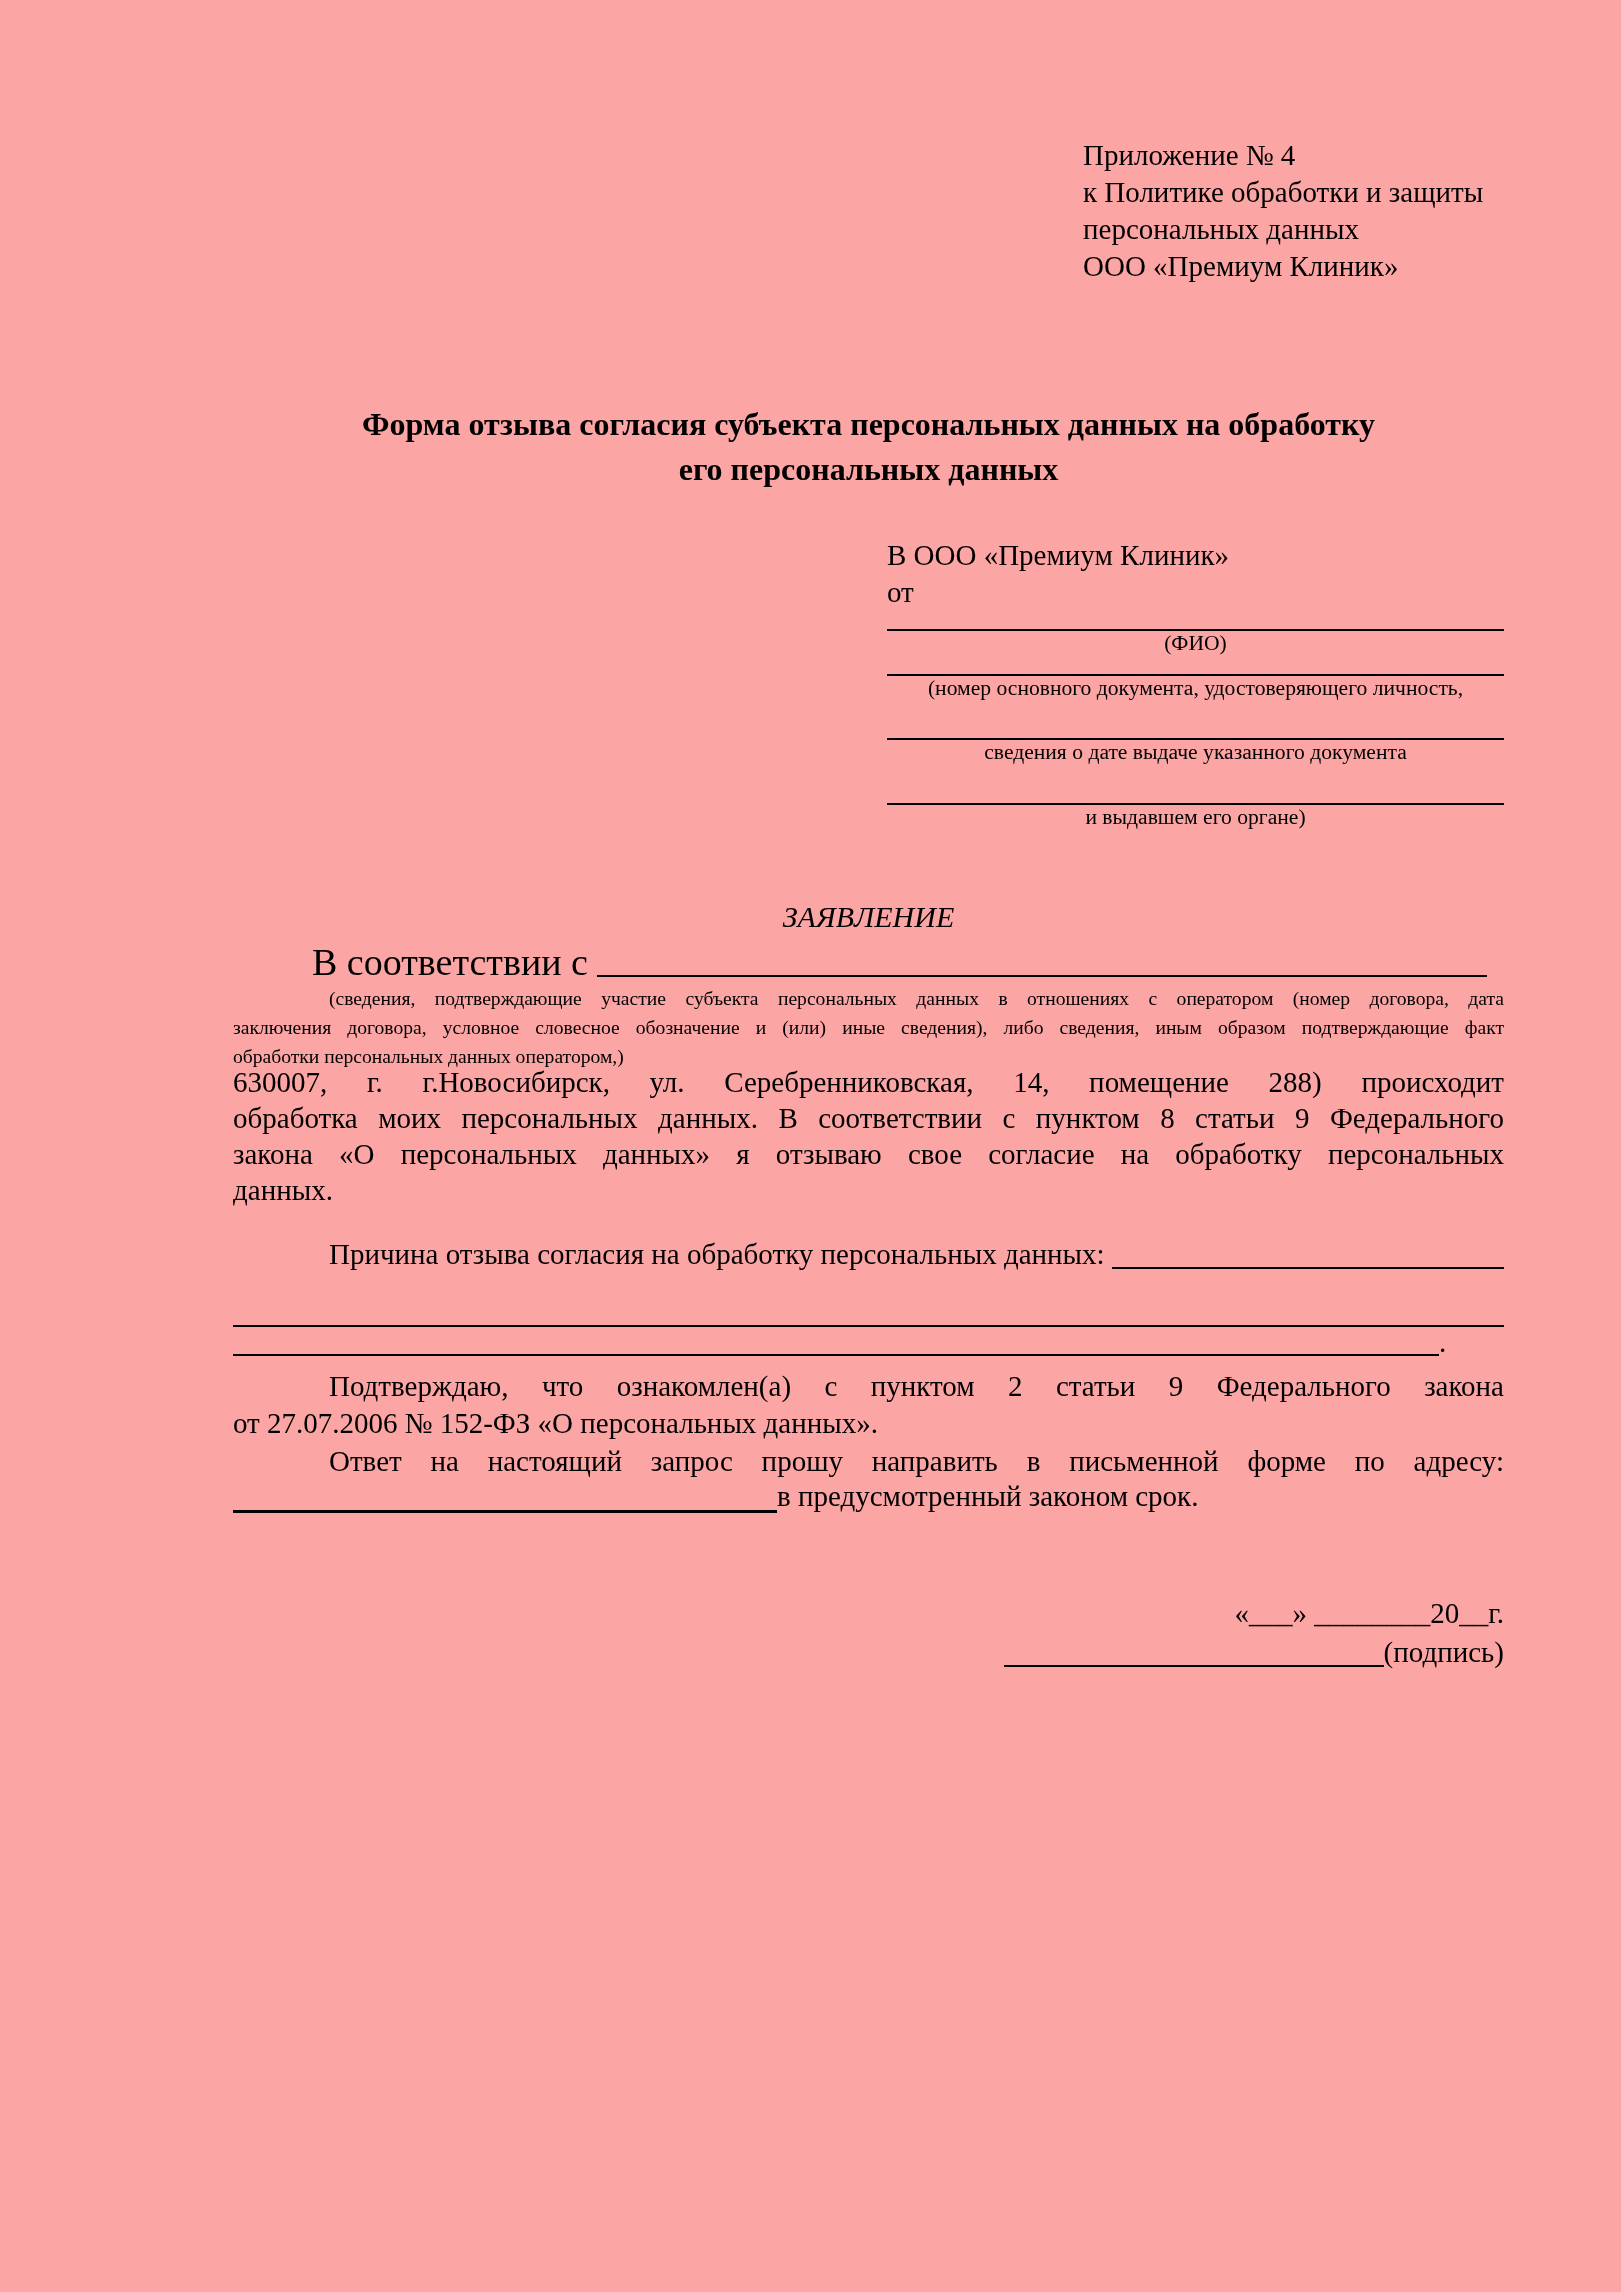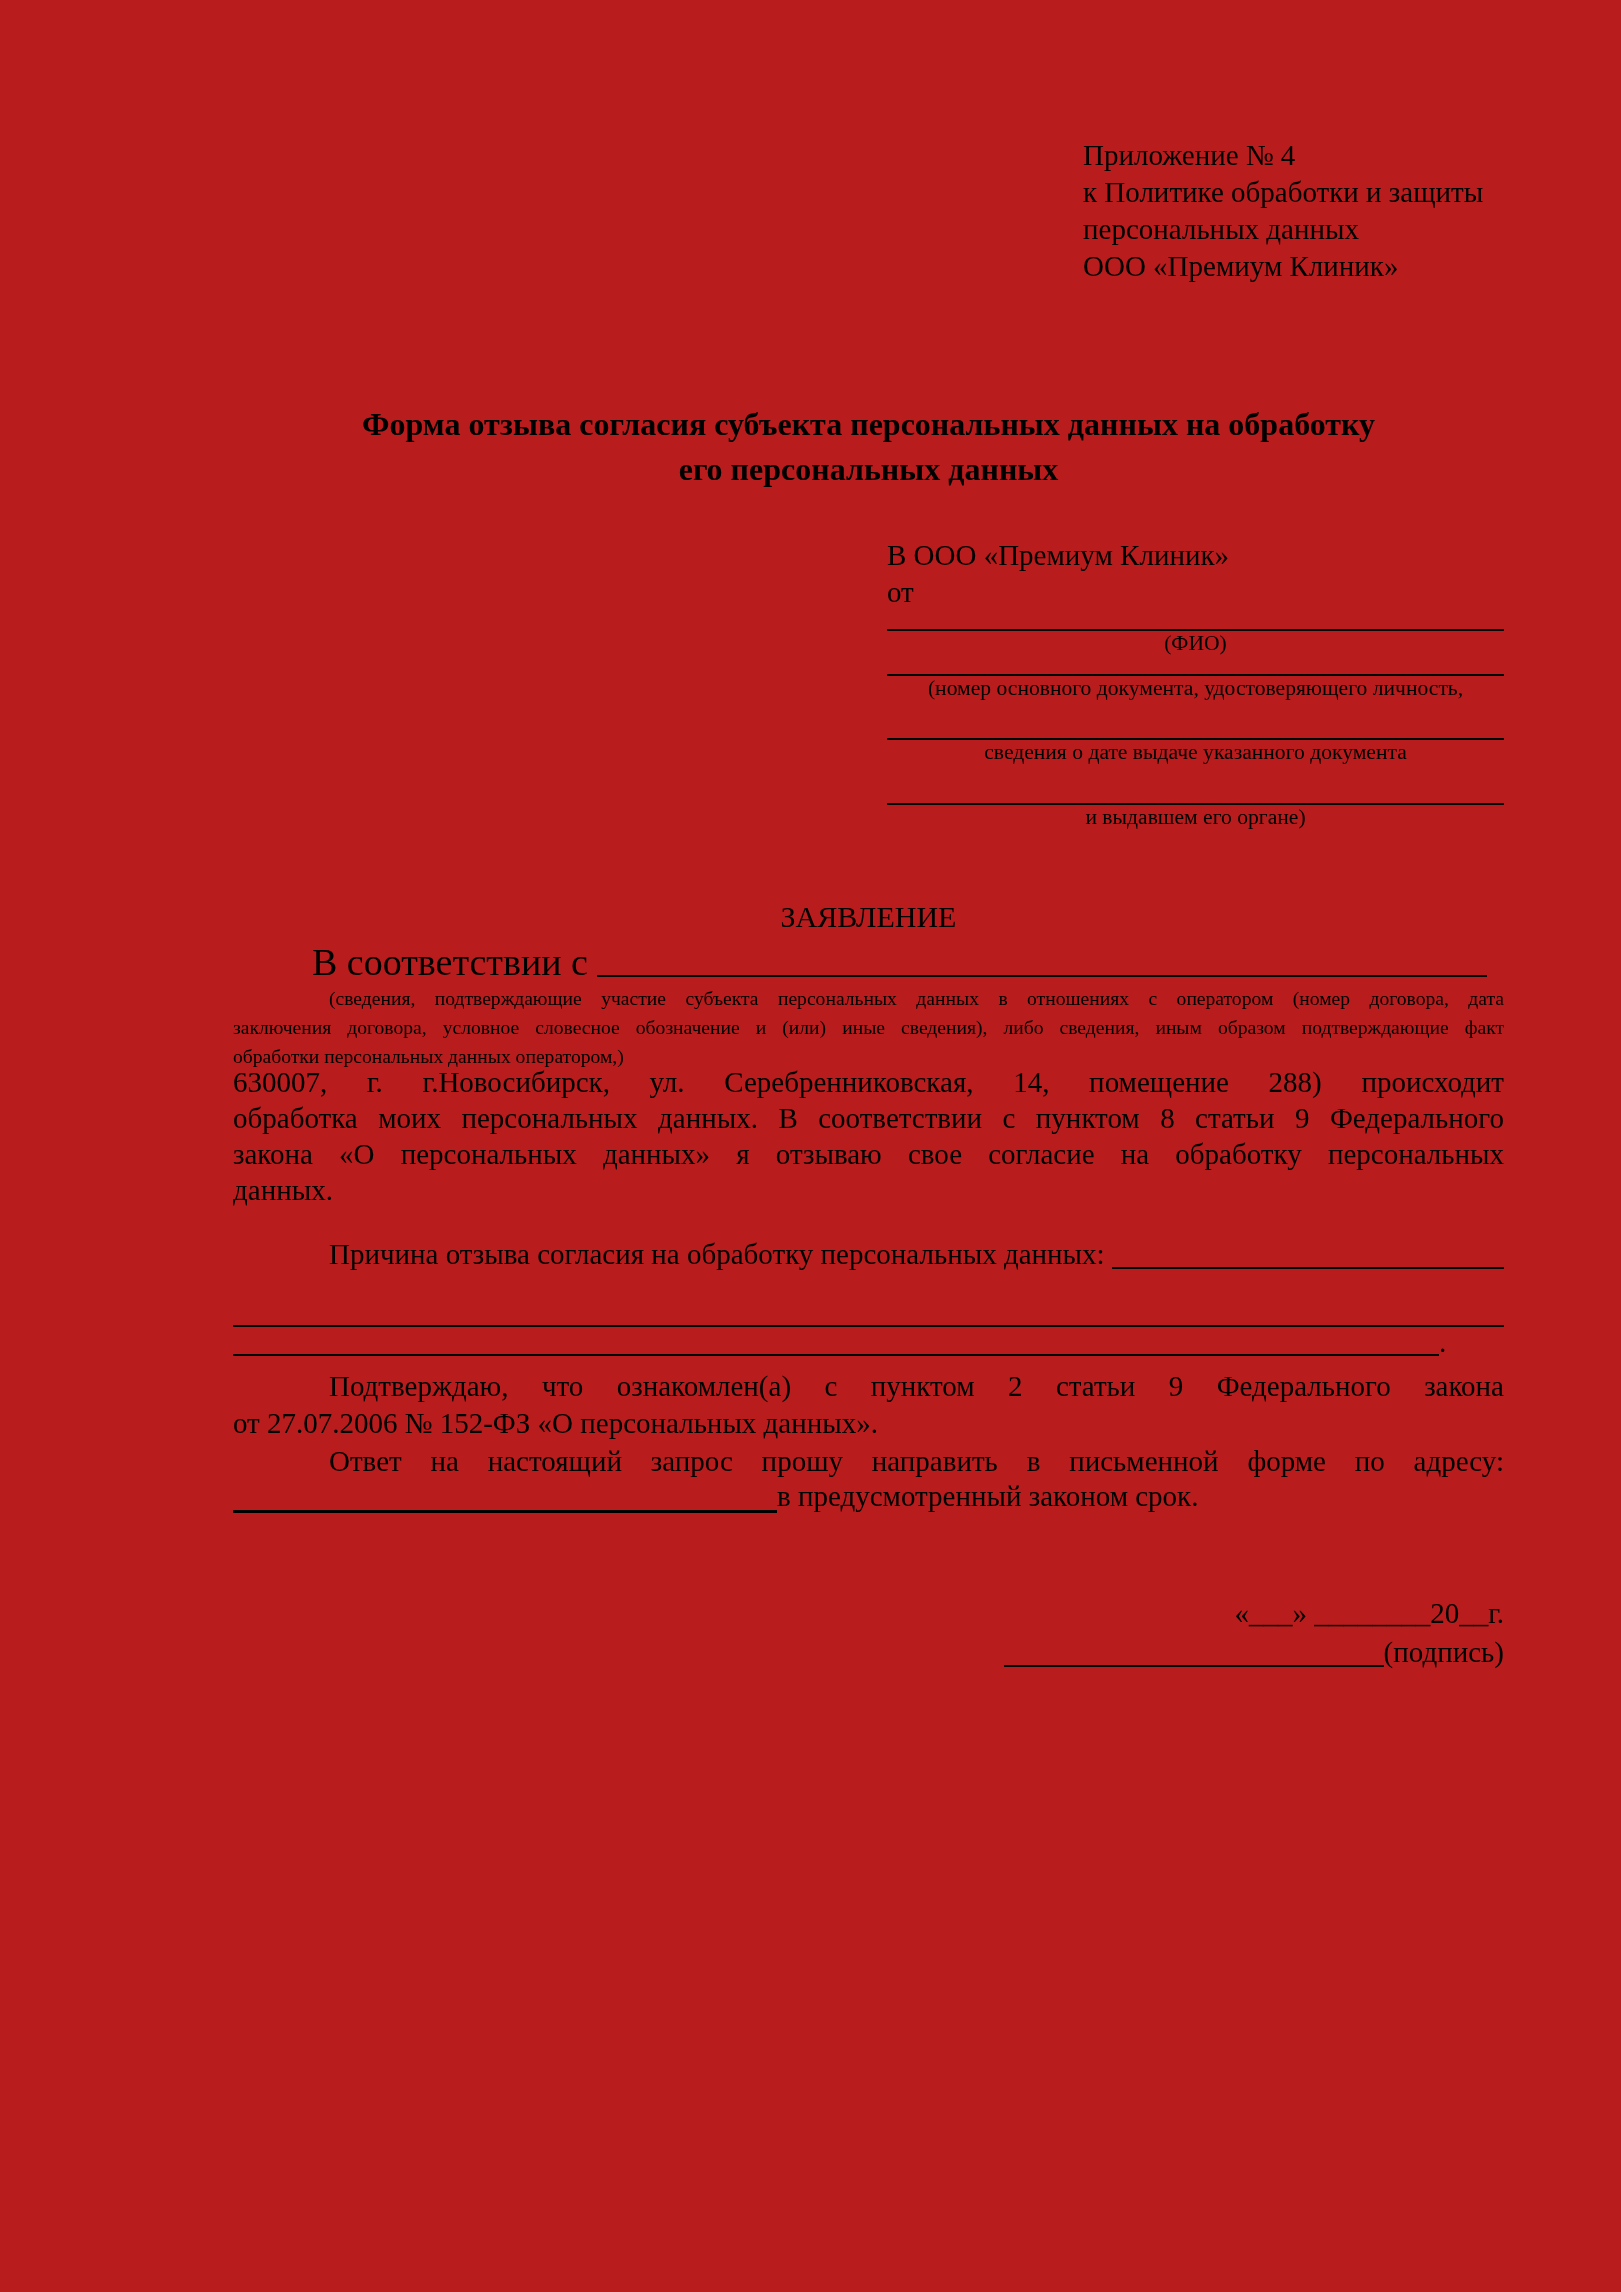--- a/index.html
+++ b/index.html
@@ -1,20 +1,20 @@
 <!DOCTYPE html>
 <html><head>
 <meta charset="utf-8">
 <style>
   html, body { margin: 0; padding: 0; background: #ffffff; }
   .page {
     position: relative;
     width: 1621px;
     height: 2293px;
-    background: #b91c1c;
+    background: #fca5a5;
     color: #000000;
     font-family: "Liberation Serif", "DejaVu Serif", serif;
     overflow: hidden;
   }
   
   .hdr {
     position: absolute; left: 1083px; top: 137px; width: 441px;
     font-size: 29px; line-height: 37px;
   }
   
@@ -30,21 +30,21 @@
   .blank { border-bottom: 2.9px solid #000; }
   .addr .b1 { height: 17.6px; }
   .addr .b2 { height: 17.6px; }
   .addr .b3 { height: 37px; }
   .addr .b4 { height: 37px; }
   .cap {
     font-size: 21.6px; line-height: 25.5px; text-align: center;
   }
   .zay {
     position: absolute; left: 233px; top: 894px; width: 1271px;
-    text-align: center; font-size: 30px; line-height: 45px;
+    text-align: center; font-size: 30px; line-height: 45px; font-style: italic;
   }
   .row { display: flex; align-items: flex-end; }
   .fill { flex: 1 1 auto; border-bottom: 2.9px solid #000; margin-bottom: 4.9px; }
   .sootv {
     position: absolute; left: 216px; top: 943px; width: 1271px;
     font-size: 38px; line-height: 39px;
   }
   .sootv .lbl { margin-left: 96px; white-space: pre; }
   .note {
     position: absolute; left: 233px; top: 984px; width: 1271px;

